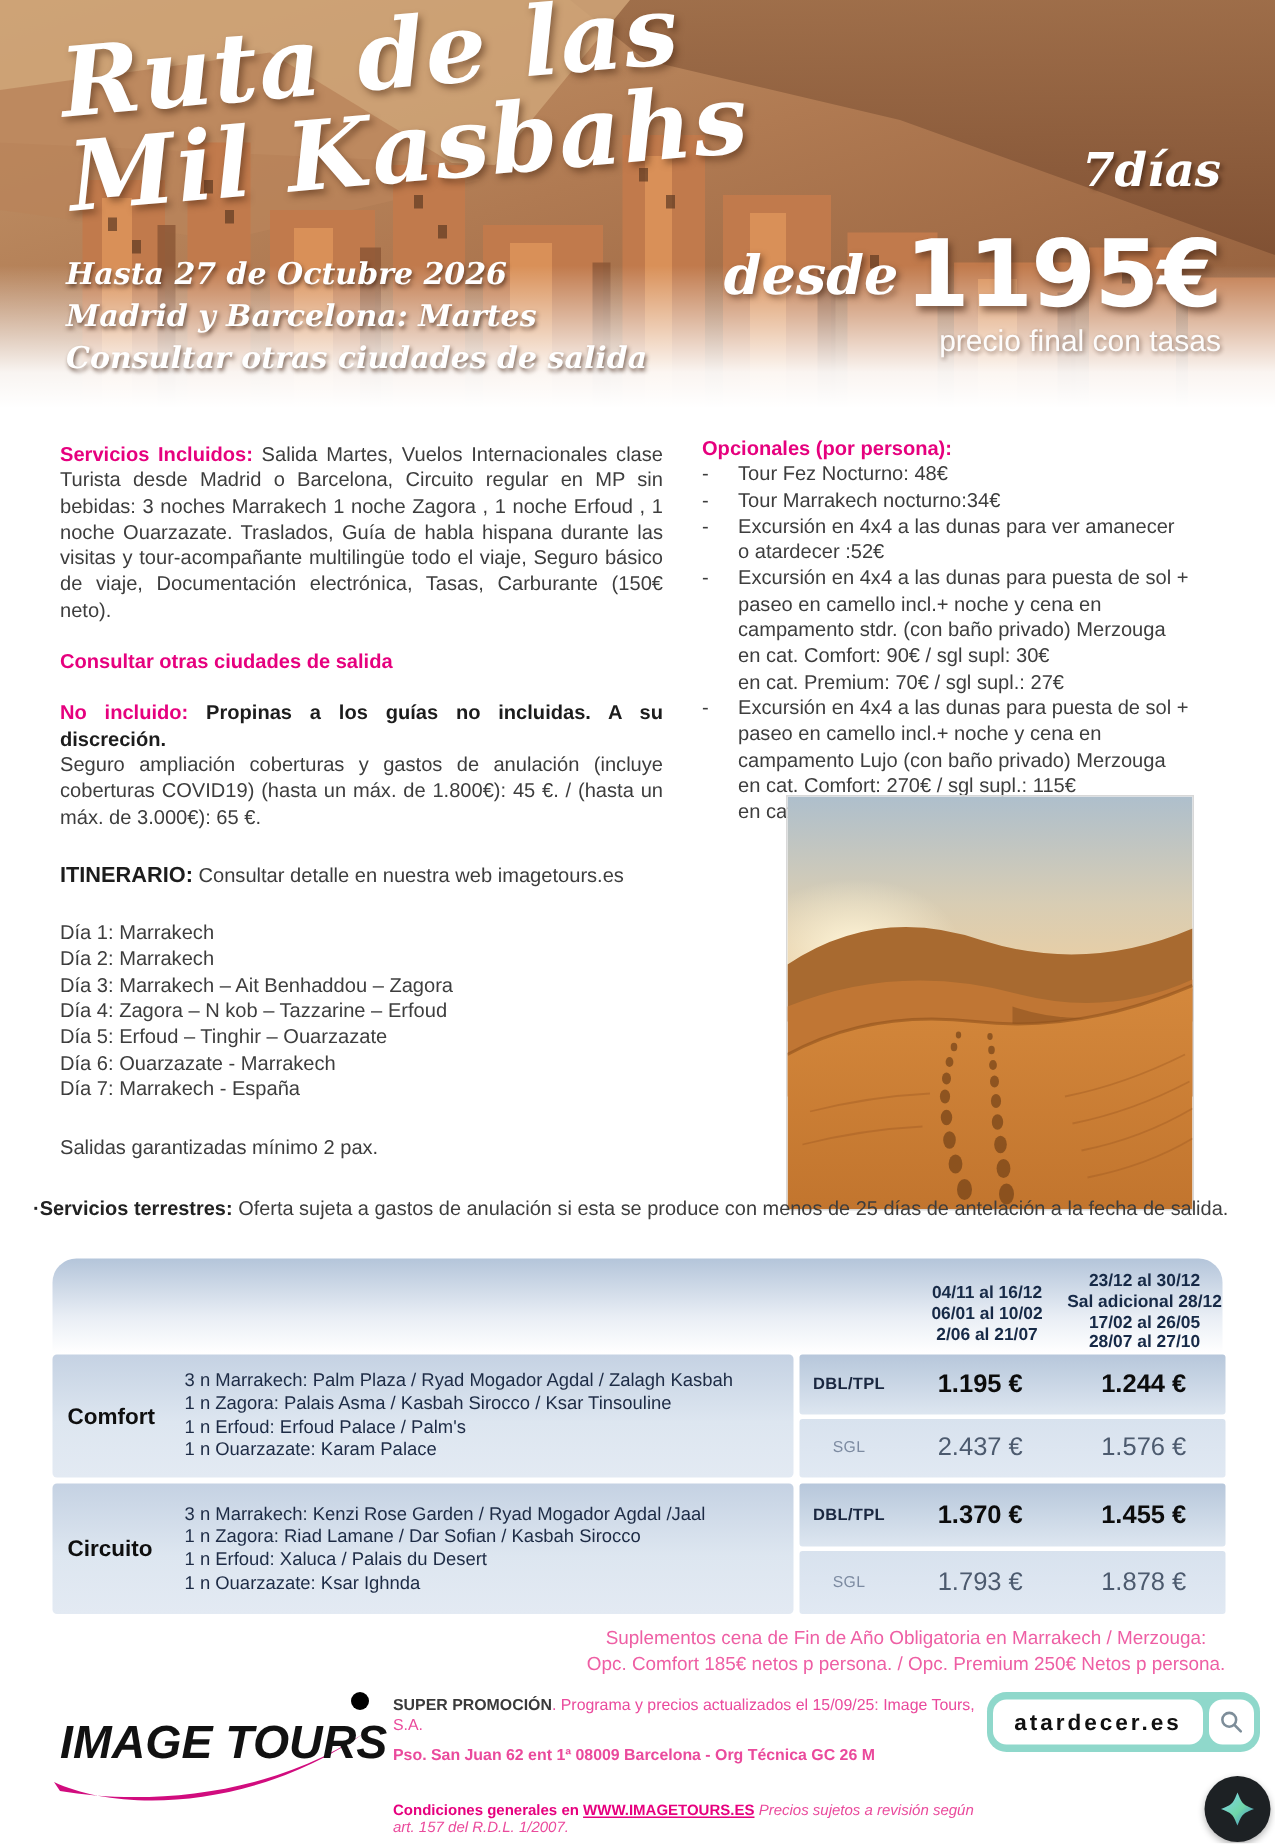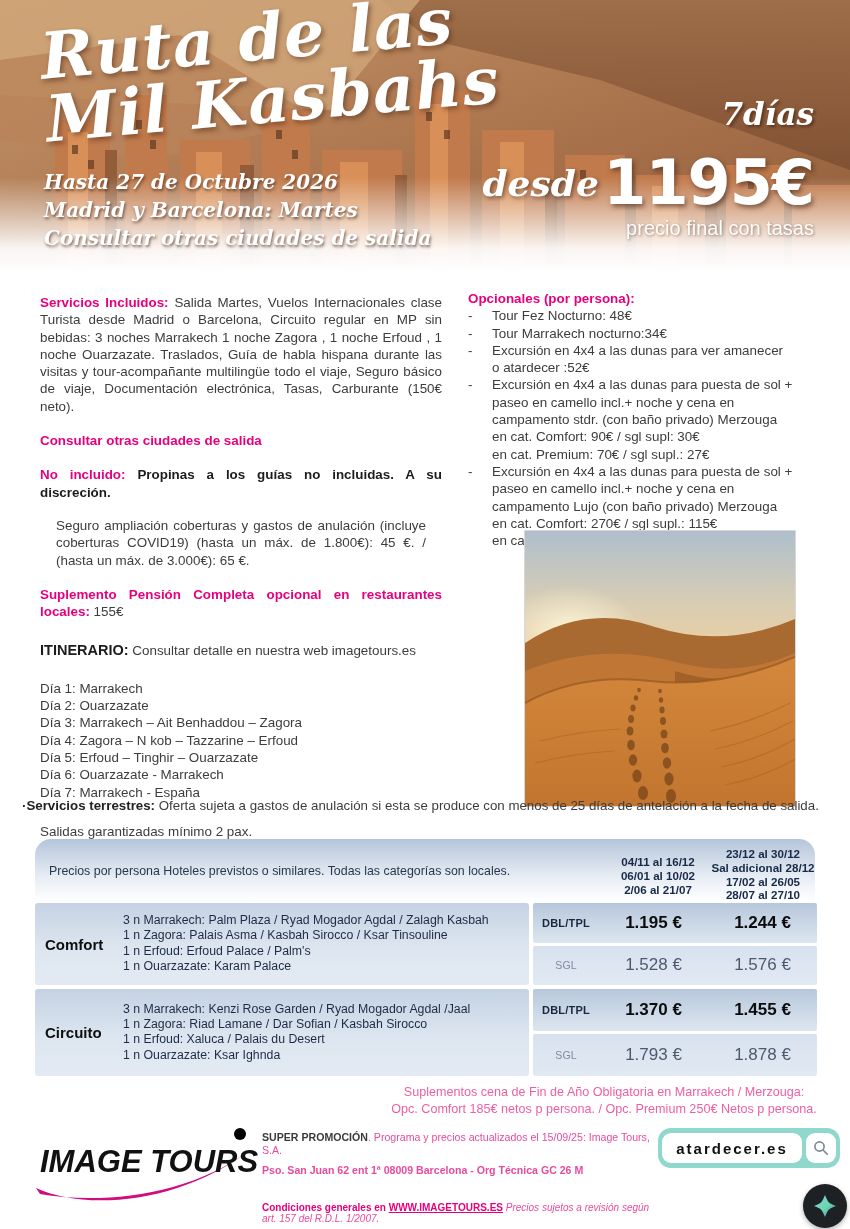--- a/index.html
+++ b/index.html
@@ -177,26 +177,25 @@
       <span class="desde">desde</span>
       <span class="big-price">1195€</span>
     </div>
     <div class="price-note">precio final con tasas</div>
   </div>
 
   <div class="colL">
     <p class="just"><span class="mag">Servicios Incluidos:</span> <span>Salida Martes, Vuelos Internacionales clase Turista desde Madrid o Barcelona, Circuito regular en MP sin bebidas: 3 noches Marrakech 1 noche Zagora , 1 noche Erfoud , 1 noche Ouarzazate. Traslados, Guía de habla hispana durante las visitas y tour-acompañante multilingüe todo el viaje, Seguro básico de viaje, Documentación electrónica, Tasas, Carburante (150€ neto).</span></p>
     <div class="blk mag">Consultar otras ciudades de salida</div>
     <p class="just blk"><span class="mag">No incluido:</span> <span class="bold" style="color:#1c1c1c">Propinas a los guías no incluidas. A su discreción.</span></p>
-    <p class="just" style="margin:16px">Seguro ampliación coberturas y gastos de anulación (incluye coberturas COVID19)  (hasta un máx. de 1.800€): 45 €. / (hasta un máx. de 3.000€): 65 €.</p>
-    <p class="just blk" style="margin-bottom:0"><span class="mag">Suplemento Pensión Completa opcional en restaurantes locales:</span> <span>155€</span></p>
+    <p class="just" style="margin:0">Seguro ampliación coberturas y gastos de anulación (incluye coberturas COVID19)  (hasta un máx. de 1.800€): 45 €. / (hasta un máx. de 3.000€): 65 €.</p>
     <p class="blk" style="margin:22px 0 0 0"><span class="bold" style="color:#1c1c1c;font-size:14.5px">ITINERARIO:</span> <span>Consultar detalle en nuestra web imagetours.es</span></p>
     <div style="margin-top:20px">
       <div>Día 1: Marrakech</div>
-      <div>Día 2: Ouarzazate</div>
+      <div>Día 2: Marrakech</div>
       <div>Día 3: Marrakech – Ait Benhaddou – Zagora</div>
       <div>Día 4: Zagora – N kob – Tazzarine – Erfoud</div>
       <div>Día 5: Erfoud – Tinghir – Ouarzazate</div>
       <div>Día 6: Ouarzazate - Marrakech</div>
       <div>Día 7: Marrakech - España</div>
     </div>
     <div style="margin-top:22px">Salidas garantizadas mínimo 2 pax.</div>
   </div>
 
   <div class="colR">
@@ -286,21 +285,20 @@
       </g>
     </svg>
   </div>
 
   <div class="notes">
     <div><span class="bold" style="color:#222">·Servicios terrestres:</span> <span>Oferta sujeta a gastos de anulación si esta se produce con menos de 25 días de antelación a la fecha de  salida.</span></div>
   </div>
 
   <div class="ptable">
     <div class="t-head">
-      <div class="t-note">Precios por persona Hoteles previstos o similares. Todas las categorías son locales.</div>
       <div class="t-col c1 pre">04/11 al 16/12
 06/01 al 10/02
 2/06 al 21/07</div>
       <div class="t-col c2 pre">23/12 al 30/12
 Sal adicional 28/12
 17/02 al 26/05
 28/07 al 27/10</div>
     </div>
 
     <div class="t-row r1">
@@ -312,21 +310,21 @@
 1 n Ouarzazate: Karam Palace</div>
       </div>
       <div class="t-prices">
         <div class="t-sub dbl">
           <div class="t-lab">DBL/TPL</div>
           <div class="t-p">1.195 €</div>
           <div class="t-p">1.244 €</div>
         </div>
         <div class="t-sub sgl">
           <div class="t-lab">SGL</div>
-          <div class="t-p">1.528 €</div>
+          <div class="t-p">2.437 €</div>
           <div class="t-p">1.576 €</div>
         </div>
       </div>
     </div>
 
     <div class="t-row r2">
       <div class="t-left">
         <div class="t-cat">Circuito</div>
         <div class="t-hotels pre">3 n Marrakech: Kenzi Rose Garden / Ryad Mogador Agdal /Jaal
 1 n Zagora: Riad Lamane / Dar Sofian / Kasbah Sirocco

